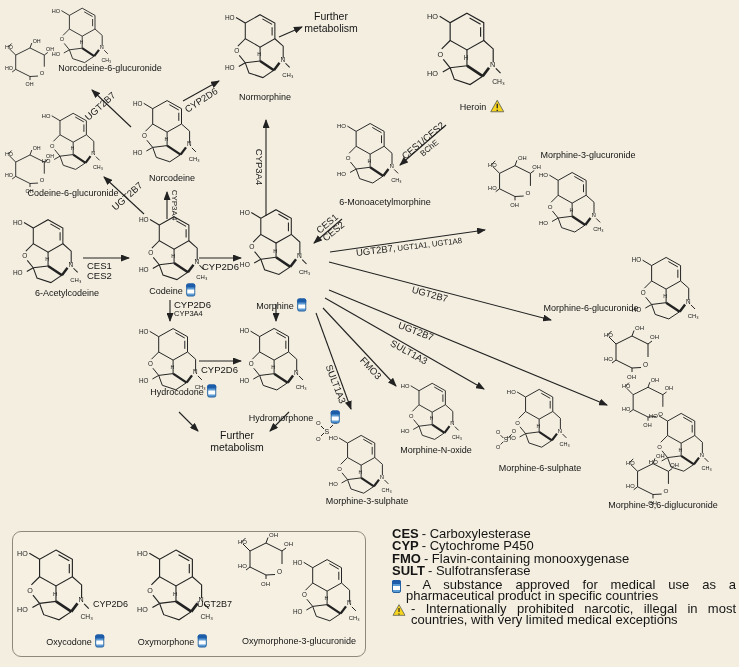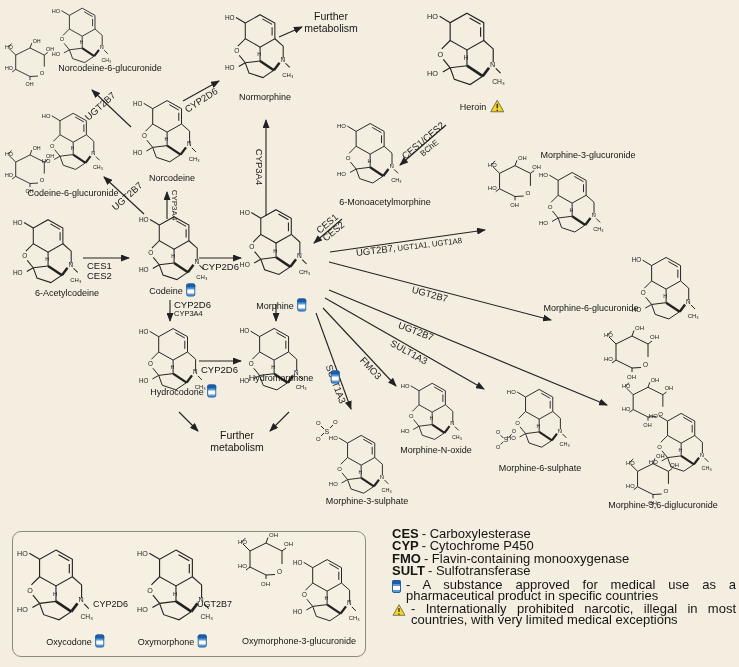--- a/index.html
+++ b/index.html
@@ -293,21 +293,21 @@
   <span class="bottle"></span>
 </span>
 <span class="mlabel" style="left:281px; top:272px;margin-top:33px;">
   <span>Morphine</span>
   <span class="bottle"></span>
 </span>
 <span class="mlabel" style="left:183px; top:391px;justify-content:space-between;">
   <span>Hydrocodone</span>
   <span class="bottle"></span>
 </span>
-<span class="mlabel" style="left:294px; top:377px;gap:17px;">
+<span class="mlabel" style="left:294px; top:417px;gap:17px;">
   <span>Hydromorphone</span>
   <span class="bottle"></span>
 </span>
 <span class="mlabel" style="left:591px; top:308px;">
     <span>Morphine-6-glucuronide</span>
   </span>
 <span class="mlabel" style="left:436px; top:450px;">
     <span>Morphine-N-oxide</span>
   </span>
 <span class="mlabel" style="left:367px; top:501px;">

